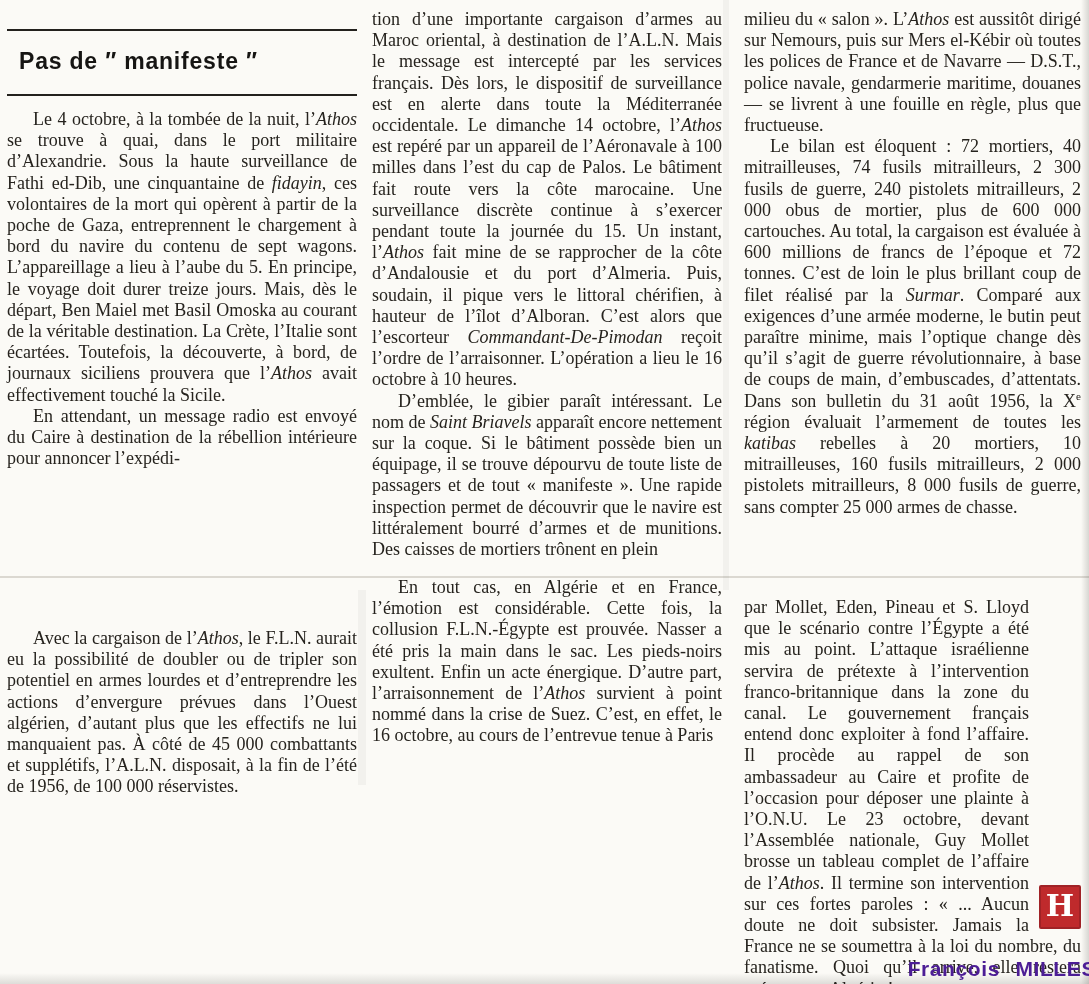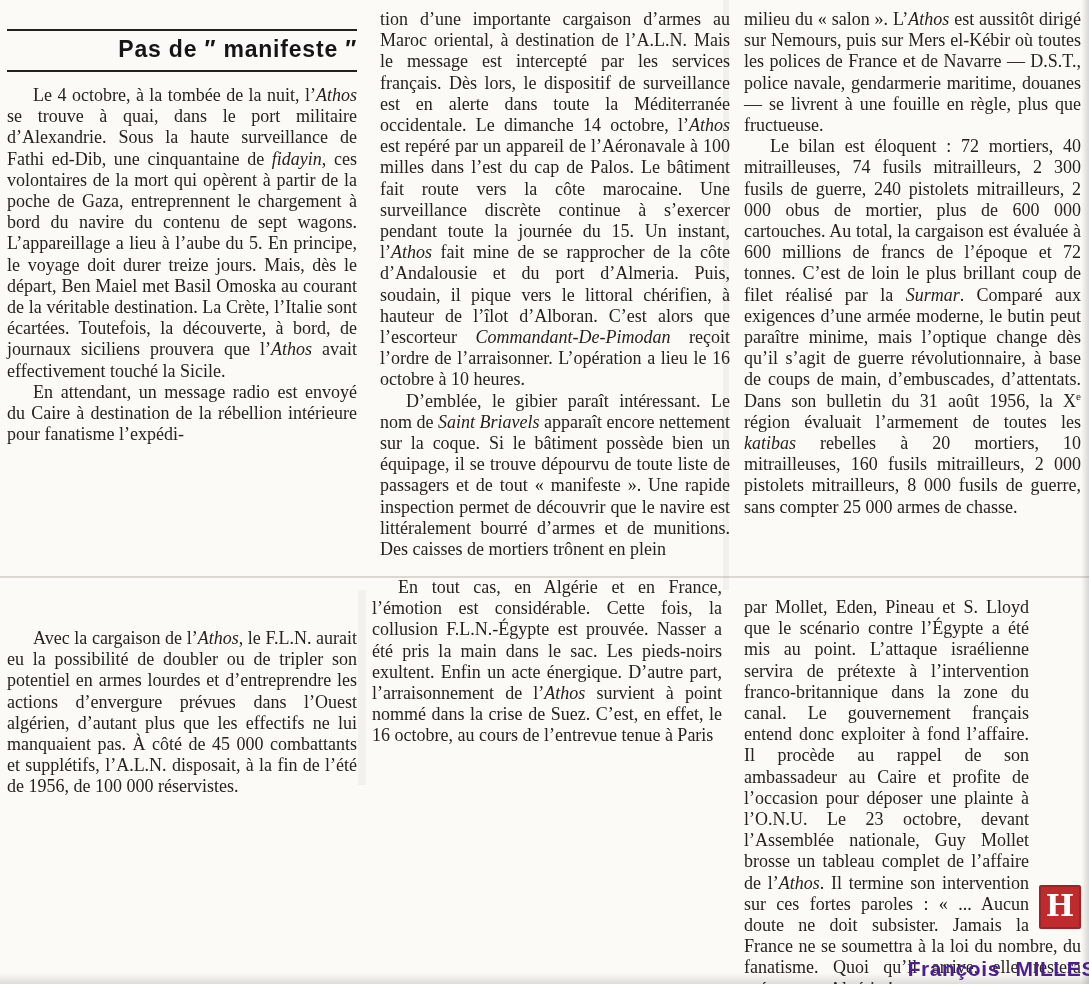--- a/index.html
+++ b/index.html
@@ -24,26 +24,26 @@
   p.para.indent { text-indent: 1.45em; }
   p.para i { font-style: italic; }
   p.para sup { font-size: 0.62em; line-height: 0; }
   .heading-box {
     margin: 20px 0 13px 0;
     border-top: 2px solid #23211d;
     border-bottom: 2px solid #23211d;
     padding: 5px 0 7px 0;
   }
   .section-heading {
-    margin: 0;
+    margin: 12px;
     font-family: "Liberation Sans", "DejaVu Sans", sans-serif;
     font-weight: 700;
     font-size: 23px;
     letter-spacing: 0.8px;
-    text-align: right;
+    text-align: left;
     color: #161513;
   }
   .h-logo {
     float: right;
     width: 38px;
     height: 40px;
     margin: 288px 0 0 10px;
     background: #bf2a2c;
     border: 2px solid #a02226;
     border-radius: 2px;
@@ -100,28 +100,28 @@
   <div class="scan-streak-a"></div>
   <div class="scan-streak-b"></div>
   <div class="scan-shadow-right"></div>
   <div class="scan-shadow-bottom"></div>
 
   <div class="col" style="left:7px; width:350px;">
     <div class="heading-box">
       <h2 class="section-heading">Pas de ″ manifeste ″</h2>
     </div>
     <p class="para indent">Le 4 octobre, à la tombée de la nuit, l’<i>Athos</i> se trouve à quai, dans le port militaire d’Alexandrie. Sous la haute surveillance de Fathi ed-Dib, une cinquantaine de <i>fidayin</i>, ces volontaires de la mort qui opèrent à partir de la poche de Gaza, entreprennent le chargement à bord du navire du contenu de sept wagons. L’appareillage a lieu à l’aube du 5. En principe, le voyage doit durer treize jours. Mais, dès le départ, Ben Maiel met Basil Omoska au courant de la véritable destination. La Crète, l’Italie sont écartées. Toutefois, la découverte, à bord, de journaux siciliens prouvera que l’<i>Athos</i> avait effectivement touché la Sicile.</p>
-    <p class="para indent">En attendant, un message radio est envoyé du Caire à destination de la rébellion intérieure pour fanatisme l’expédi-</p>
+    <p class="para indent">En attendant, un message radio est envoyé du Caire à destination de la rébellion intérieure pour annoncer l’expédi-</p>
   </div>
 
   <div class="col-block" style="left:7px; top:628px; width:350px;">
     <p class="para indent">Avec la cargaison de l’<i>Athos</i>, le F.L.N. aurait eu la possibilité de doubler ou de tripler son potentiel en armes lourdes et d’entreprendre les actions d’envergure prévues dans l’Ouest algérien, d’autant plus que les effectifs ne lui manquaient pas. À côté de 45 000 combattants et supplétifs, l’A.L.N. disposait, à la fin de l’été de 1956, de 100 000 réservistes.</p>
   </div>
 
-  <div class="col" style="left:380px; width:350px;">
+  <div class="col" style="left:372px; width:350px;">
     <p class="para">tion d’une importante cargaison d’armes au Maroc oriental, à destination de l’A.L.N. Mais le message est intercepté par les services français. Dès lors, le dispositif de surveillance est en alerte dans toute la Méditerranée occidentale. Le dimanche 14 octobre, l’<i>Athos</i> est repéré par un appareil de l’Aéronavale à 100 milles dans l’est du cap de Palos. Le bâtiment fait route vers la côte marocaine. Une surveillance discrète continue à s’exercer pendant toute la journée du 15. Un instant, l’<i>Athos</i> fait mine de se rapprocher de la côte d’Andalousie et du port d’Almeria. Puis, soudain, il pique vers le littoral chérifien, à hauteur de l’îlot d’Alboran. C’est alors que l’escorteur <i>Commandant-De-Pimodan</i> reçoit l’ordre de l’arraisonner. L’opération a lieu le 16 octobre à 10 heures.</p>
     <p class="para indent">D’emblée, le gibier paraît intéressant. Le nom de <i>Saint Briavels</i> apparaît encore nettement sur la coque. Si le bâtiment possède bien un équipage, il se trouve dépourvu de toute liste de passagers et de tout « manifeste ». Une rapide inspection permet de découvrir que le navire est littéralement bourré d’armes et de munitions. Des caisses de mortiers trônent en plein</p>
   </div>
 
   <div class="col-block" style="left:372px; top:577px; width:350px;">
     <p class="para indent">En tout cas, en Algérie et en France, l’émotion est considérable. Cette fois, la collusion F.L.N.-Égypte est prouvée. Nasser a été pris la main dans le sac. Les pieds-noirs exultent. Enfin un acte énergique. D’autre part, l’arraisonnement de l’<i>Athos</i> survient à point nommé dans la crise de Suez. C’est, en effet, le 16 octobre, au cours de l’entrevue tenue à Paris</p>
   </div>
 
   <div class="col" style="left:744px; width:337px;">
     <p class="para">milieu du « salon ». L’<i>Athos</i> est aussitôt dirigé sur Nemours, puis sur Mers el-Kébir où toutes les polices de France et de Navarre — D.S.T., police navale, gendarmerie maritime, douanes — se livrent à une fouille en règle, plus que fructueuse.</p>

